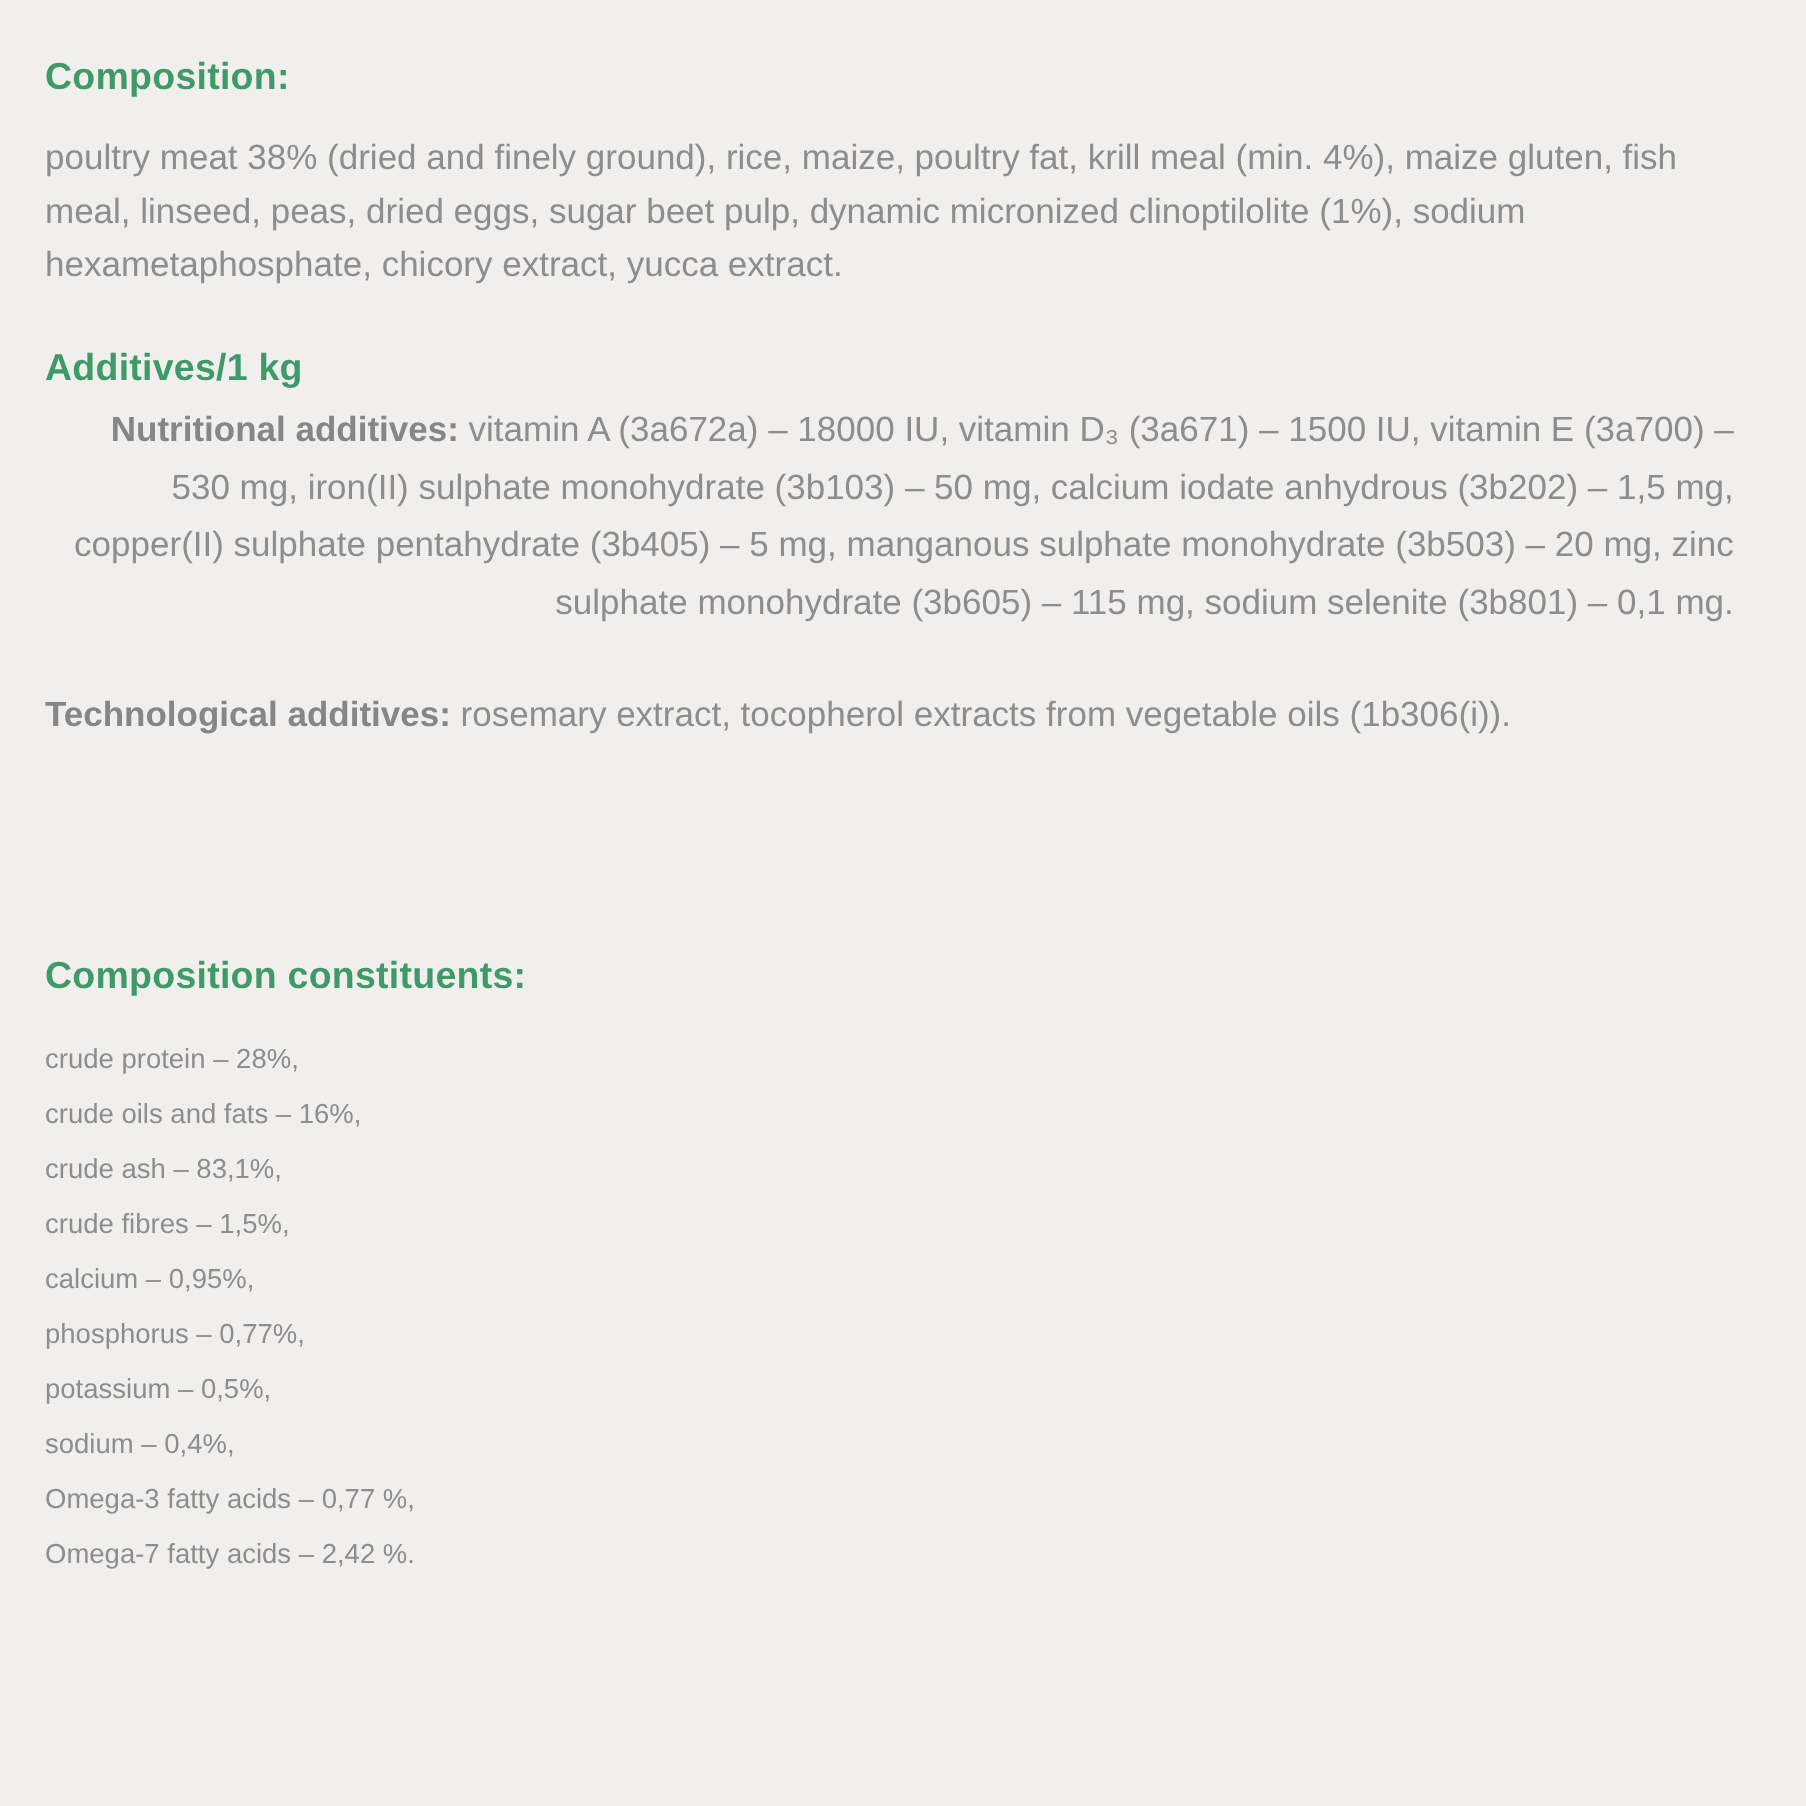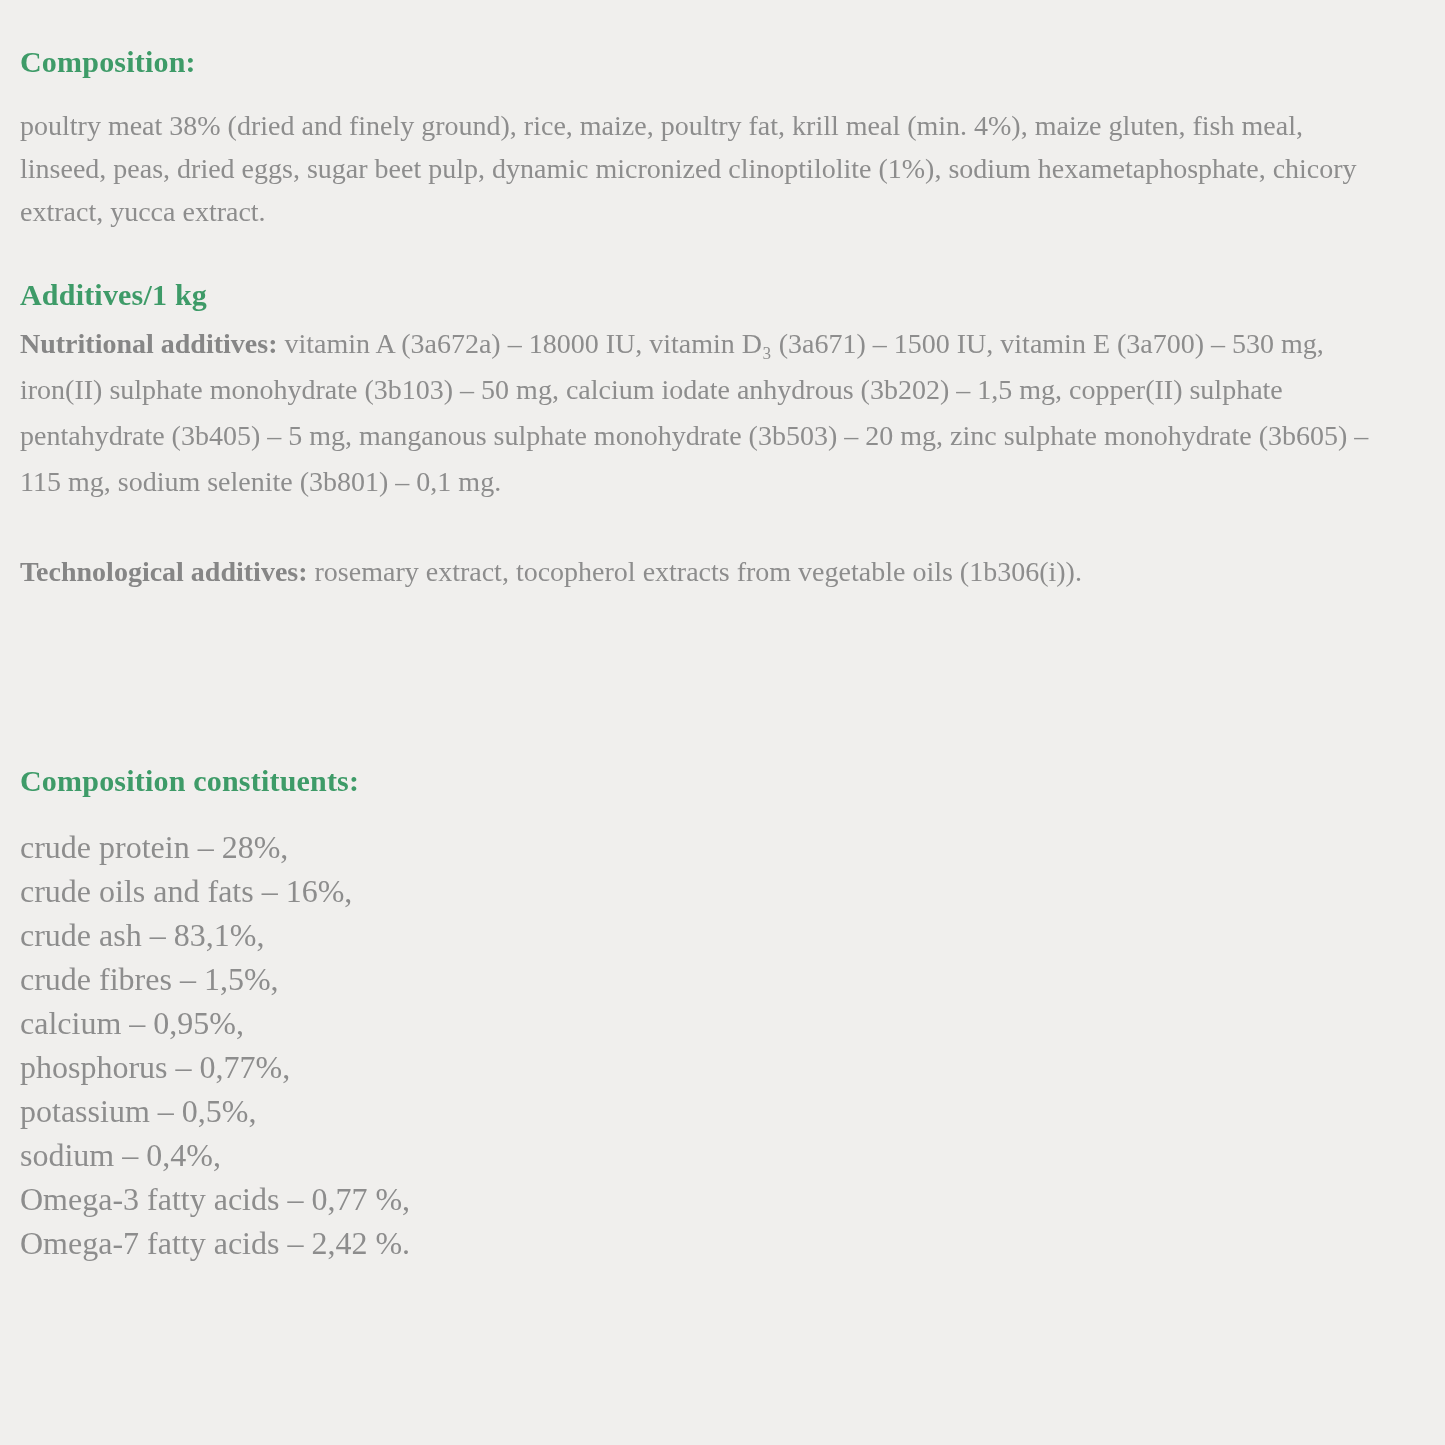--- a/index.html
+++ b/index.html
@@ -7,22 +7,21 @@
   body {
     width: 1445px;
     height: 1445px;
     background: var(--bg, #f0efed);
     font-family: "Liberation Sans", "DejaVu Sans", sans-serif;
     color: var(--text, #8d8d8d);
     overflow: hidden;
     -webkit-font-smoothing: antialiased;
   }
   .page {
-    padding: 44px 58px 0 20px;
-    font-family: Liberation Serif, serif;
+    padding: 44px 58px 0 36px;
   }
   .heading {
     margin: 0;
     font-size: 30px;
     line-height: 36px;
     font-weight: 700;
     color: var(--heading, #3e9b68);
     letter-spacing: 0.2px;
   }
   .body {
@@ -31,30 +30,30 @@
     line-height: 43px;
     font-weight: 400;
     color: var(--text, #8d8d8d);
   }
   .body strong {
     font-weight: 700;
     color: var(--bold, #868686);
   }
   .section-composition .body { margin-top: 24px; }
   .section-additives { margin-top: 44px; }
-  .para-nutritional { margin-top: 8px; line-height: 46px; }
+  .para-nutritional { margin-top: 8px; line-height: 46px; text-align: right; }
   .para-technological { margin-top: 44px; line-height: 46px; }
   .section-analytical { margin-top: 168px; }
   .analytical-list {
     list-style: none;
     margin: 26px 0 0 0;
     padding: 0;
   }
   .analytical-list li {
-    font-size: 32px;
+    font-size: 22px;
     line-height: 44px;
     color: var(--text, #8d8d8d);
   }
 </style>
 </head>
 <body>
 
 <main class="page">
 
   <section class="section-composition">

